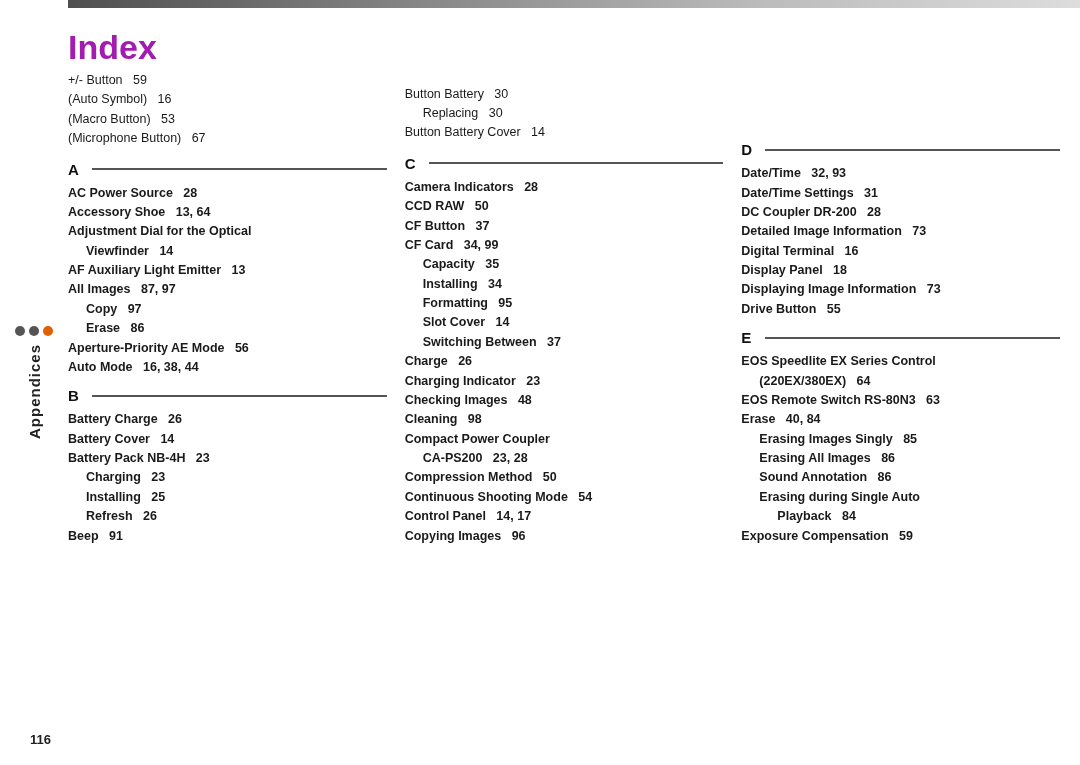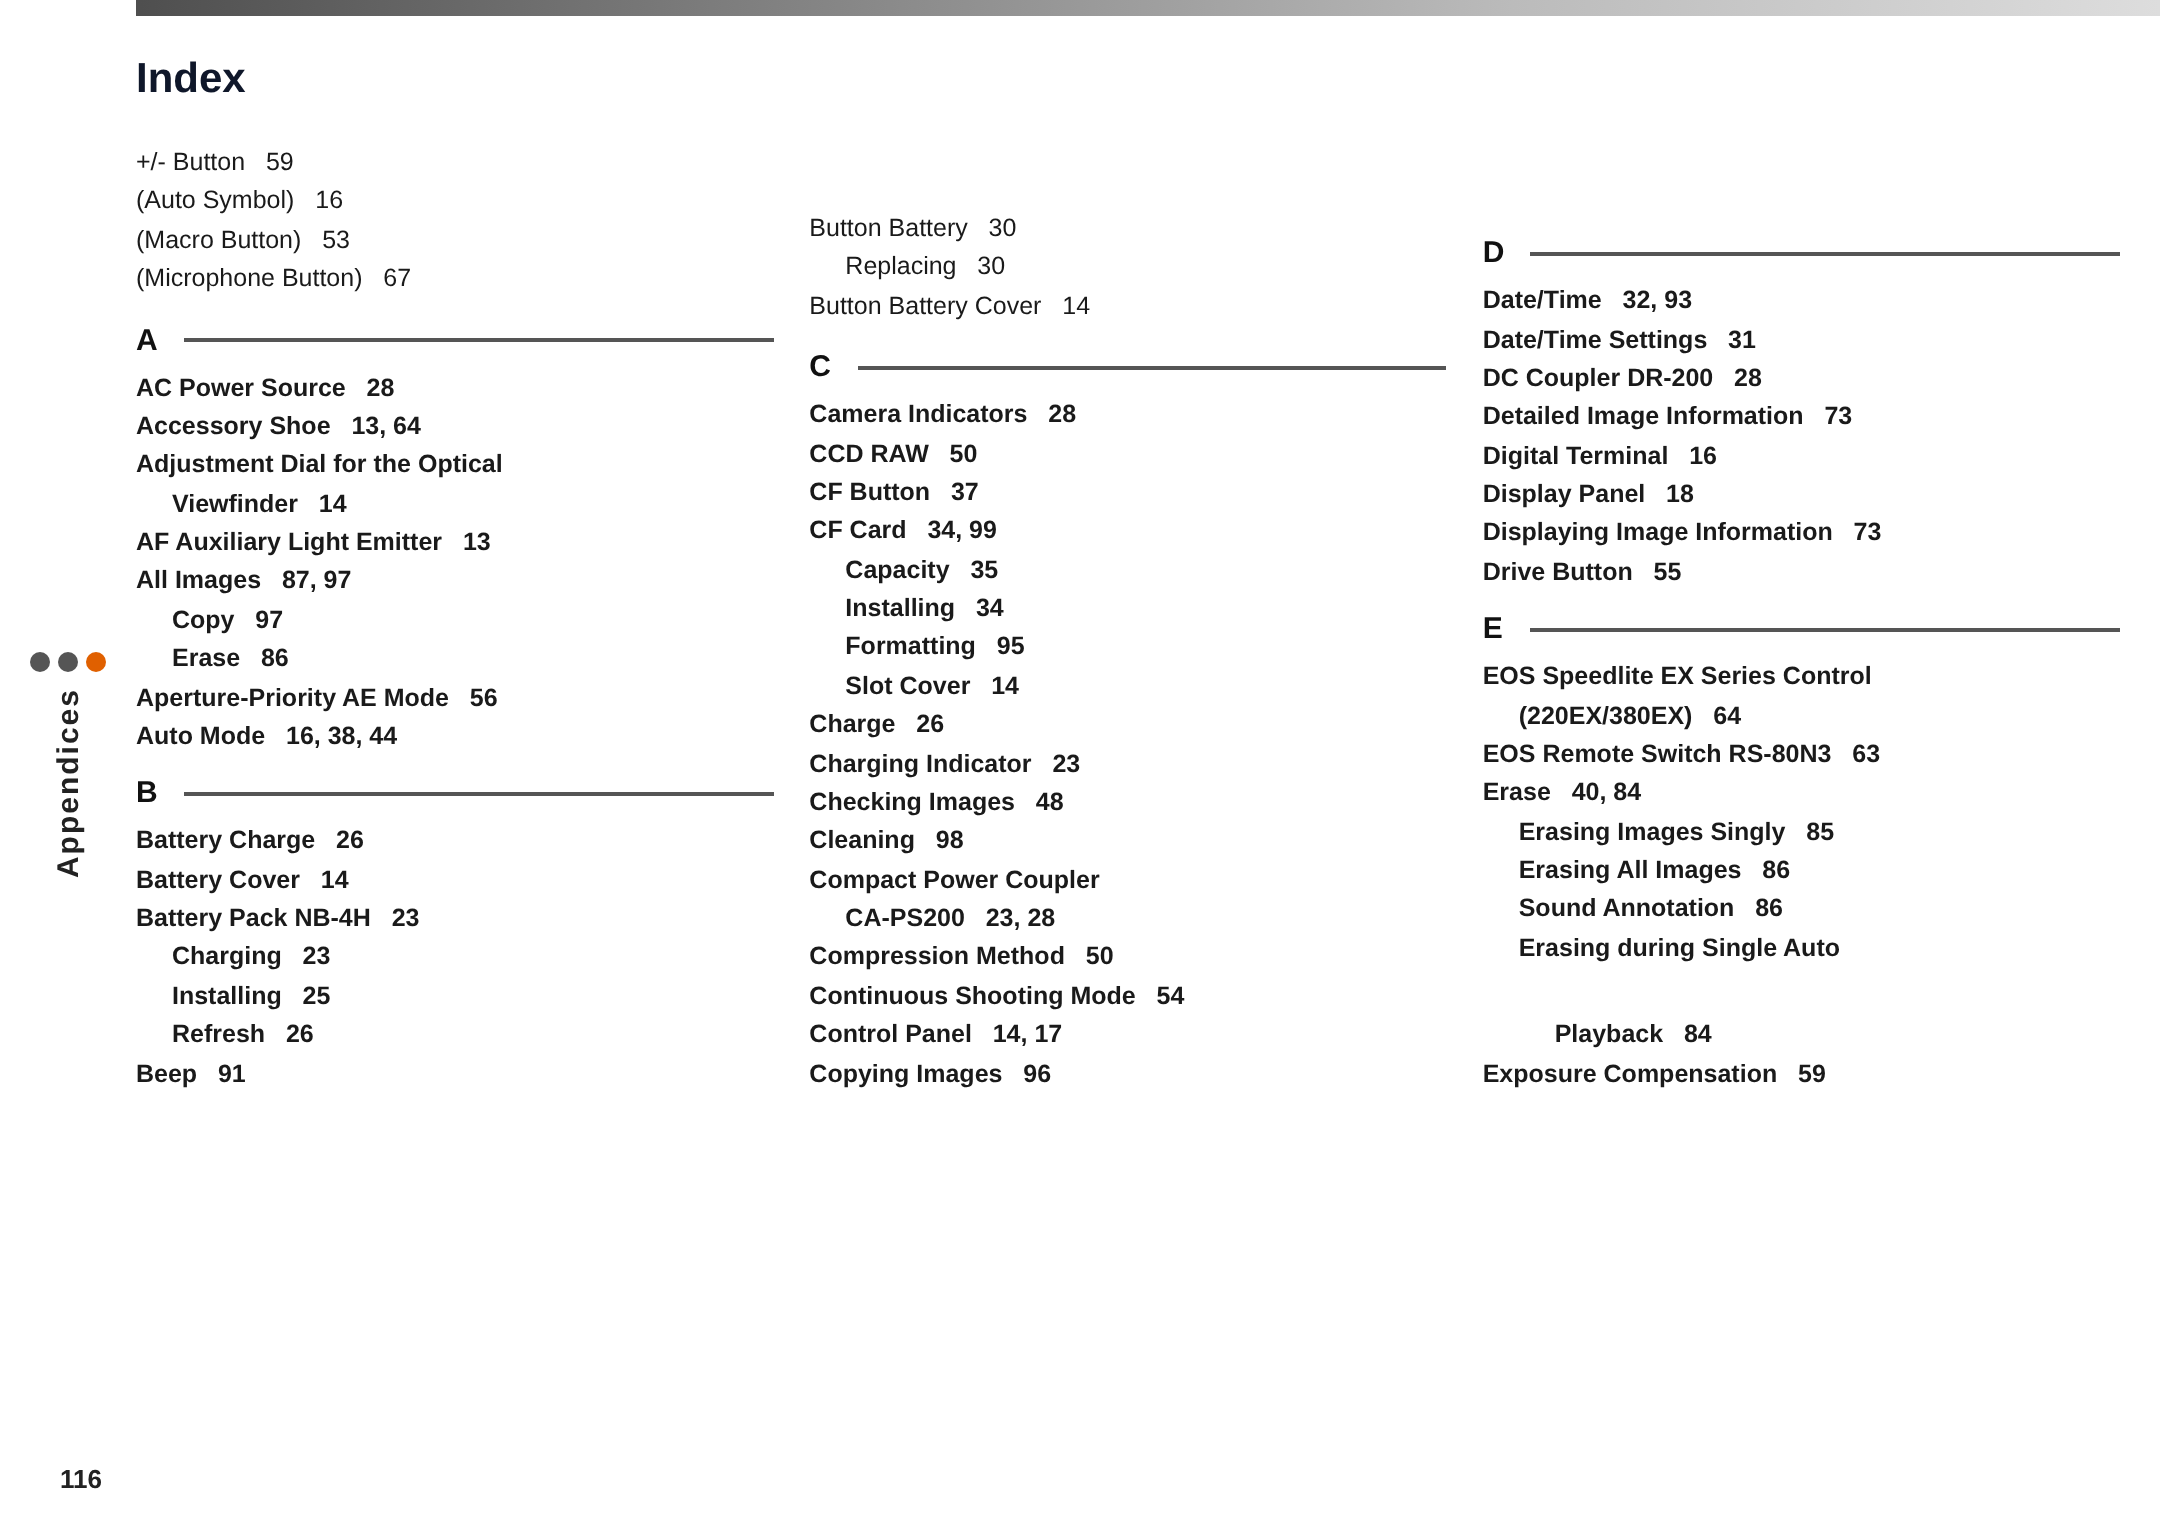--- a/index.html
+++ b/index.html
@@ -88,24 +88,24 @@
     
     .main-content {
       position: absolute;
       left: 68px;
       top: 18px;
       right: 20px;
       bottom: 10px;
     }
 
     .page-title {
-      font-size: 21px;
-      font-weight: bold;
-      color: #0f172a;
-      margin-bottom: 20px;
+      font-size: 34px;
+      font-weight: bold;
+      color: #a21caf;
+      margin-bottom: 4px;
       margin-top: 10px;
     }
 
     .columns-container {
       display: flex;
       flex-direction: row;
       gap: 0;
       width: 100%;
       align-items: flex-end;
     }
@@ -129,21 +129,20 @@
       color: #1a1a1a;
       line-height: 1.55;
     }
 
     .index-item.indent1 {
       padding-left: 18px;
     }
 
     .index-item.indent2 {
       padding-left: 36px;
-      margin-top: 24px;
     }
 
     
     .section-header {
       display: flex;
       align-items: center;
       margin-bottom: 6px;
       margin-top: 10px;
     }
 
@@ -244,20 +243,21 @@
         </div>
         <div class="section-items">
           <div class="index-item">Camera Indicators&nbsp;&nbsp;&nbsp;28</div>
           <div class="index-item">CCD RAW&nbsp;&nbsp;&nbsp;50</div>
           <div class="index-item">CF Button&nbsp;&nbsp;&nbsp;37</div>
           <div class="index-item">CF Card&nbsp;&nbsp;&nbsp;34, 99</div>
           <div class="index-item indent1">Capacity&nbsp;&nbsp;&nbsp;35</div>
           <div class="index-item indent1">Installing&nbsp;&nbsp;&nbsp;34</div>
           <div class="index-item indent1">Formatting&nbsp;&nbsp;&nbsp;95</div>
           <div class="index-item indent1">Slot Cover&nbsp;&nbsp;&nbsp;14</div>
+          <div class="index-item indent1">Switching Between&nbsp;&nbsp;&nbsp;37</div>
           <div class="index-item">Charge&nbsp;&nbsp;&nbsp;26</div>
           <div class="index-item">Charging Indicator&nbsp;&nbsp;&nbsp;23</div>
           <div class="index-item">Checking Images&nbsp;&nbsp;&nbsp;48</div>
           <div class="index-item">Cleaning&nbsp;&nbsp;&nbsp;98</div>
           <div class="index-item">Compact Power Coupler</div>
           <div class="index-item indent1">CA-PS200&nbsp;&nbsp;&nbsp;23, 28</div>
           <div class="index-item">Compression Method&nbsp;&nbsp;&nbsp;50</div>
           <div class="index-item">Continuous Shooting Mode&nbsp;&nbsp;&nbsp;54</div>
           <div class="index-item">Control Panel&nbsp;&nbsp;&nbsp;14, 17</div>
           <div class="index-item">Copying Images&nbsp;&nbsp;&nbsp;96</div>

